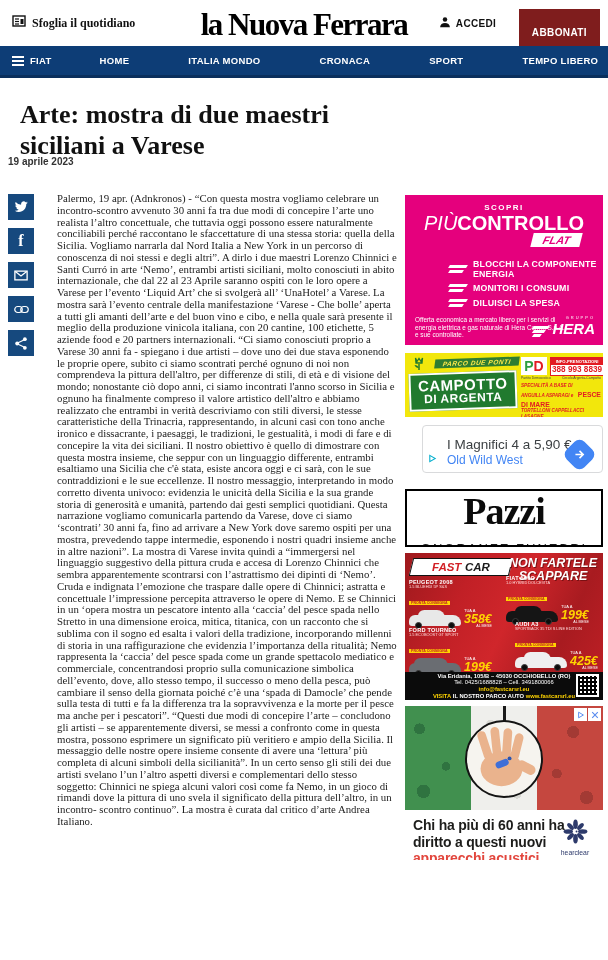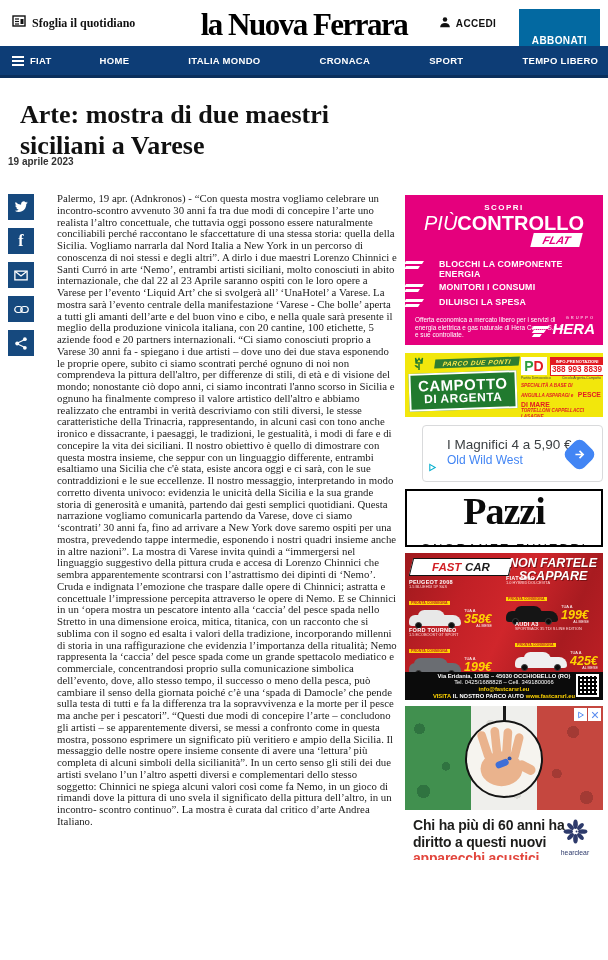--- a/index.html
+++ b/index.html
@@ -8,22 +8,22 @@
   
   #topline{position:absolute;top:0;right:0;width:150px;height:3px;background:#dcdcdc;}
   #header{position:absolute;top:0;left:0;width:608px;height:46px;background:#fff;}
   .browse{position:absolute;left:12px;top:15px;display:flex;align-items:center;gap:6px;
           font-family:"Liberation Serif",serif;font-weight:bold;font-size:12px;color:#111;}
   .masthead{position:absolute;left:0;right:0;top:7px;text-align:center;
             font-family:"Liberation Serif",serif;font-weight:bold;font-size:31px;
             letter-spacing:-1.5px;color:#000;}
   .accedi{position:absolute;right:112px;top:16px;display:flex;align-items:center;gap:5px;
           font-size:10px;font-weight:bold;color:#111;letter-spacing:.3px;}
-  .abbonati{position:absolute;right:8px;top:9px;background:#0369a1;color:#fff;
-            font-size:10px;font-weight:bold;letter-spacing:.4px;padding:26px 13px;}
+  .abbonati{position:absolute;right:8px;top:9px;background:#7f1d1d;color:#fff;
+            font-size:10px;font-weight:bold;letter-spacing:.4px;padding:18px 13px;}
   
   #nav{position:absolute;top:46px;left:0;width:608px;height:32px;background:#0d3d76;
        border-bottom:3px solid #0a2f5c;box-sizing:border-box;display:flex;align-items:center;
        color:#fff;font-weight:bold;font-size:9.5px;letter-spacing:.3px;}
   .nav-menu{display:flex;align-items:center;gap:6px;margin-left:12px;}
   .burger span{display:block;width:12px;height:2px;background:#fff;margin:2px 0;}
   .nav-center{flex:1;display:flex;justify-content:center;gap:11px;white-space:nowrap;}
   .nav-item{cursor:pointer;padding-left:48px;}
   .nav-search{display:flex;align-items:center;gap:5px;height:100%;padding:0 12px;
               background:rgba(0,0,0,.14);}
@@ -43,21 +43,21 @@
   
   #ad-hera{top:195px;height:150px;background:#e5007d;color:#fff;}
   .hera-kicker{text-align:center;font-size:8px;font-weight:bold;letter-spacing:1.5px;margin-top:8px;}
   .hera-brand{text-align:center;font-size:20px;line-height:20px;margin-top:1px;}
   .hera-brand .thin{font-style:italic;font-weight:normal;}
   .hera-brand .bold{font-weight:bold;}
   .hera-flat{position:absolute;right:22px;top:38px;background:#fff;color:#e5007d;
              font-weight:bold;font-style:italic;font-size:11px;padding:1px 11px;
              transform:skewX(-14deg);}
   .hera-bullets{margin-top:26px;}
-  .hera-row{display:flex;gap:16px;margin:3px 0;}
+  .hera-row{display:flex;align-items:center;gap:6px;margin:3px 0;padding-left:44px;}
   .stripes{width:18px;flex:none;}
   .stripes i{display:block;height:3px;background:#fff;margin:2px 0;transform:skewX(-32deg);}
   .stripes i:first-child{width:18px;} .stripes i:last-child{width:14px;}
   .hera-row b{font-size:8.8px;letter-spacing:.2px;}
   .hera-fine{margin:7px 8px 0 10px;font-size:6.4px;line-height:7.6px;width:150px;}
   .hera-logo{position:absolute;right:8px;bottom:7px;display:flex;align-items:flex-end;gap:3px;}
   .hera-logo .bars i{display:block;height:2.5px;background:#fff;margin:1.5px 0;transform:skewX(-35deg);}
   .hera-logo .bars i:nth-child(1){width:16px}.hera-logo .bars i:nth-child(2){width:12px}
   .hera-logo .bars i:nth-child(3){width:8px}
   .hera-logo .g{font-size:4px;letter-spacing:2px;text-align:right;}
@@ -77,21 +77,21 @@
   .cmp-pd .p{color:#2e9e41}.cmp-pd .d{color:#e21b23}
   .cmp-info{position:absolute;left:145px;top:4px;width:52px;border:1px solid #e21b23;background:#fff;}
   .cmp-info .i1{background:#e21b23;color:#fff;font-size:4.2px;font-weight:bold;text-align:center;padding:1px 0;}
   .cmp-info .i2{color:#e21b23;font-size:8.2px;font-weight:bold;text-align:center;line-height:10px;}
   .cmp-subs{position:absolute;left:116px;top:23px;width:80px;display:flex;justify-content:space-between;
             font-size:3.4px;color:#444;}
   .cmp-menu{position:absolute;left:116px;top:30px;width:80px;color:#e21b23;font-weight:bold;
             font-style:italic;line-height:6px;}
   .cmp-menu .sm{font-size:4.6px;} .cmp-menu .lg{font-size:6.8px;font-style:normal;}
   
-  #ad-google{left:422px;top:425px;width:181px;height:57px;background:#fff;
+  #ad-google{left:422px;top:425px;width:181px;height:48px;background:#fff;
              border:1px solid #d9dadc;border-radius:4px;}
   .g-title{margin:11px 0 1px 24px;font-size:13.5px;color:#3c4043;}
   .g-link{margin-left:24px;font-size:12px;color:#4285f4;}
   .g-arrow{position:absolute;right:10px;top:16px;width:25px;height:25px;background:#4285f4;
            border-radius:7px;transform:rotate(45deg);display:flex;align-items:center;justify-content:center;}
   .g-arrow svg{transform:rotate(-45deg);}
   .g-adchoice{position:absolute;left:5px;bottom:5px;}
   
   #ad-pazzi{top:489px;height:58px;background:#fff;border:2px solid #000;text-align:center;}
   .pazzi-name{font-family:"Liberation Serif",serif;font-weight:bold;font-size:38px;line-height:36px;

